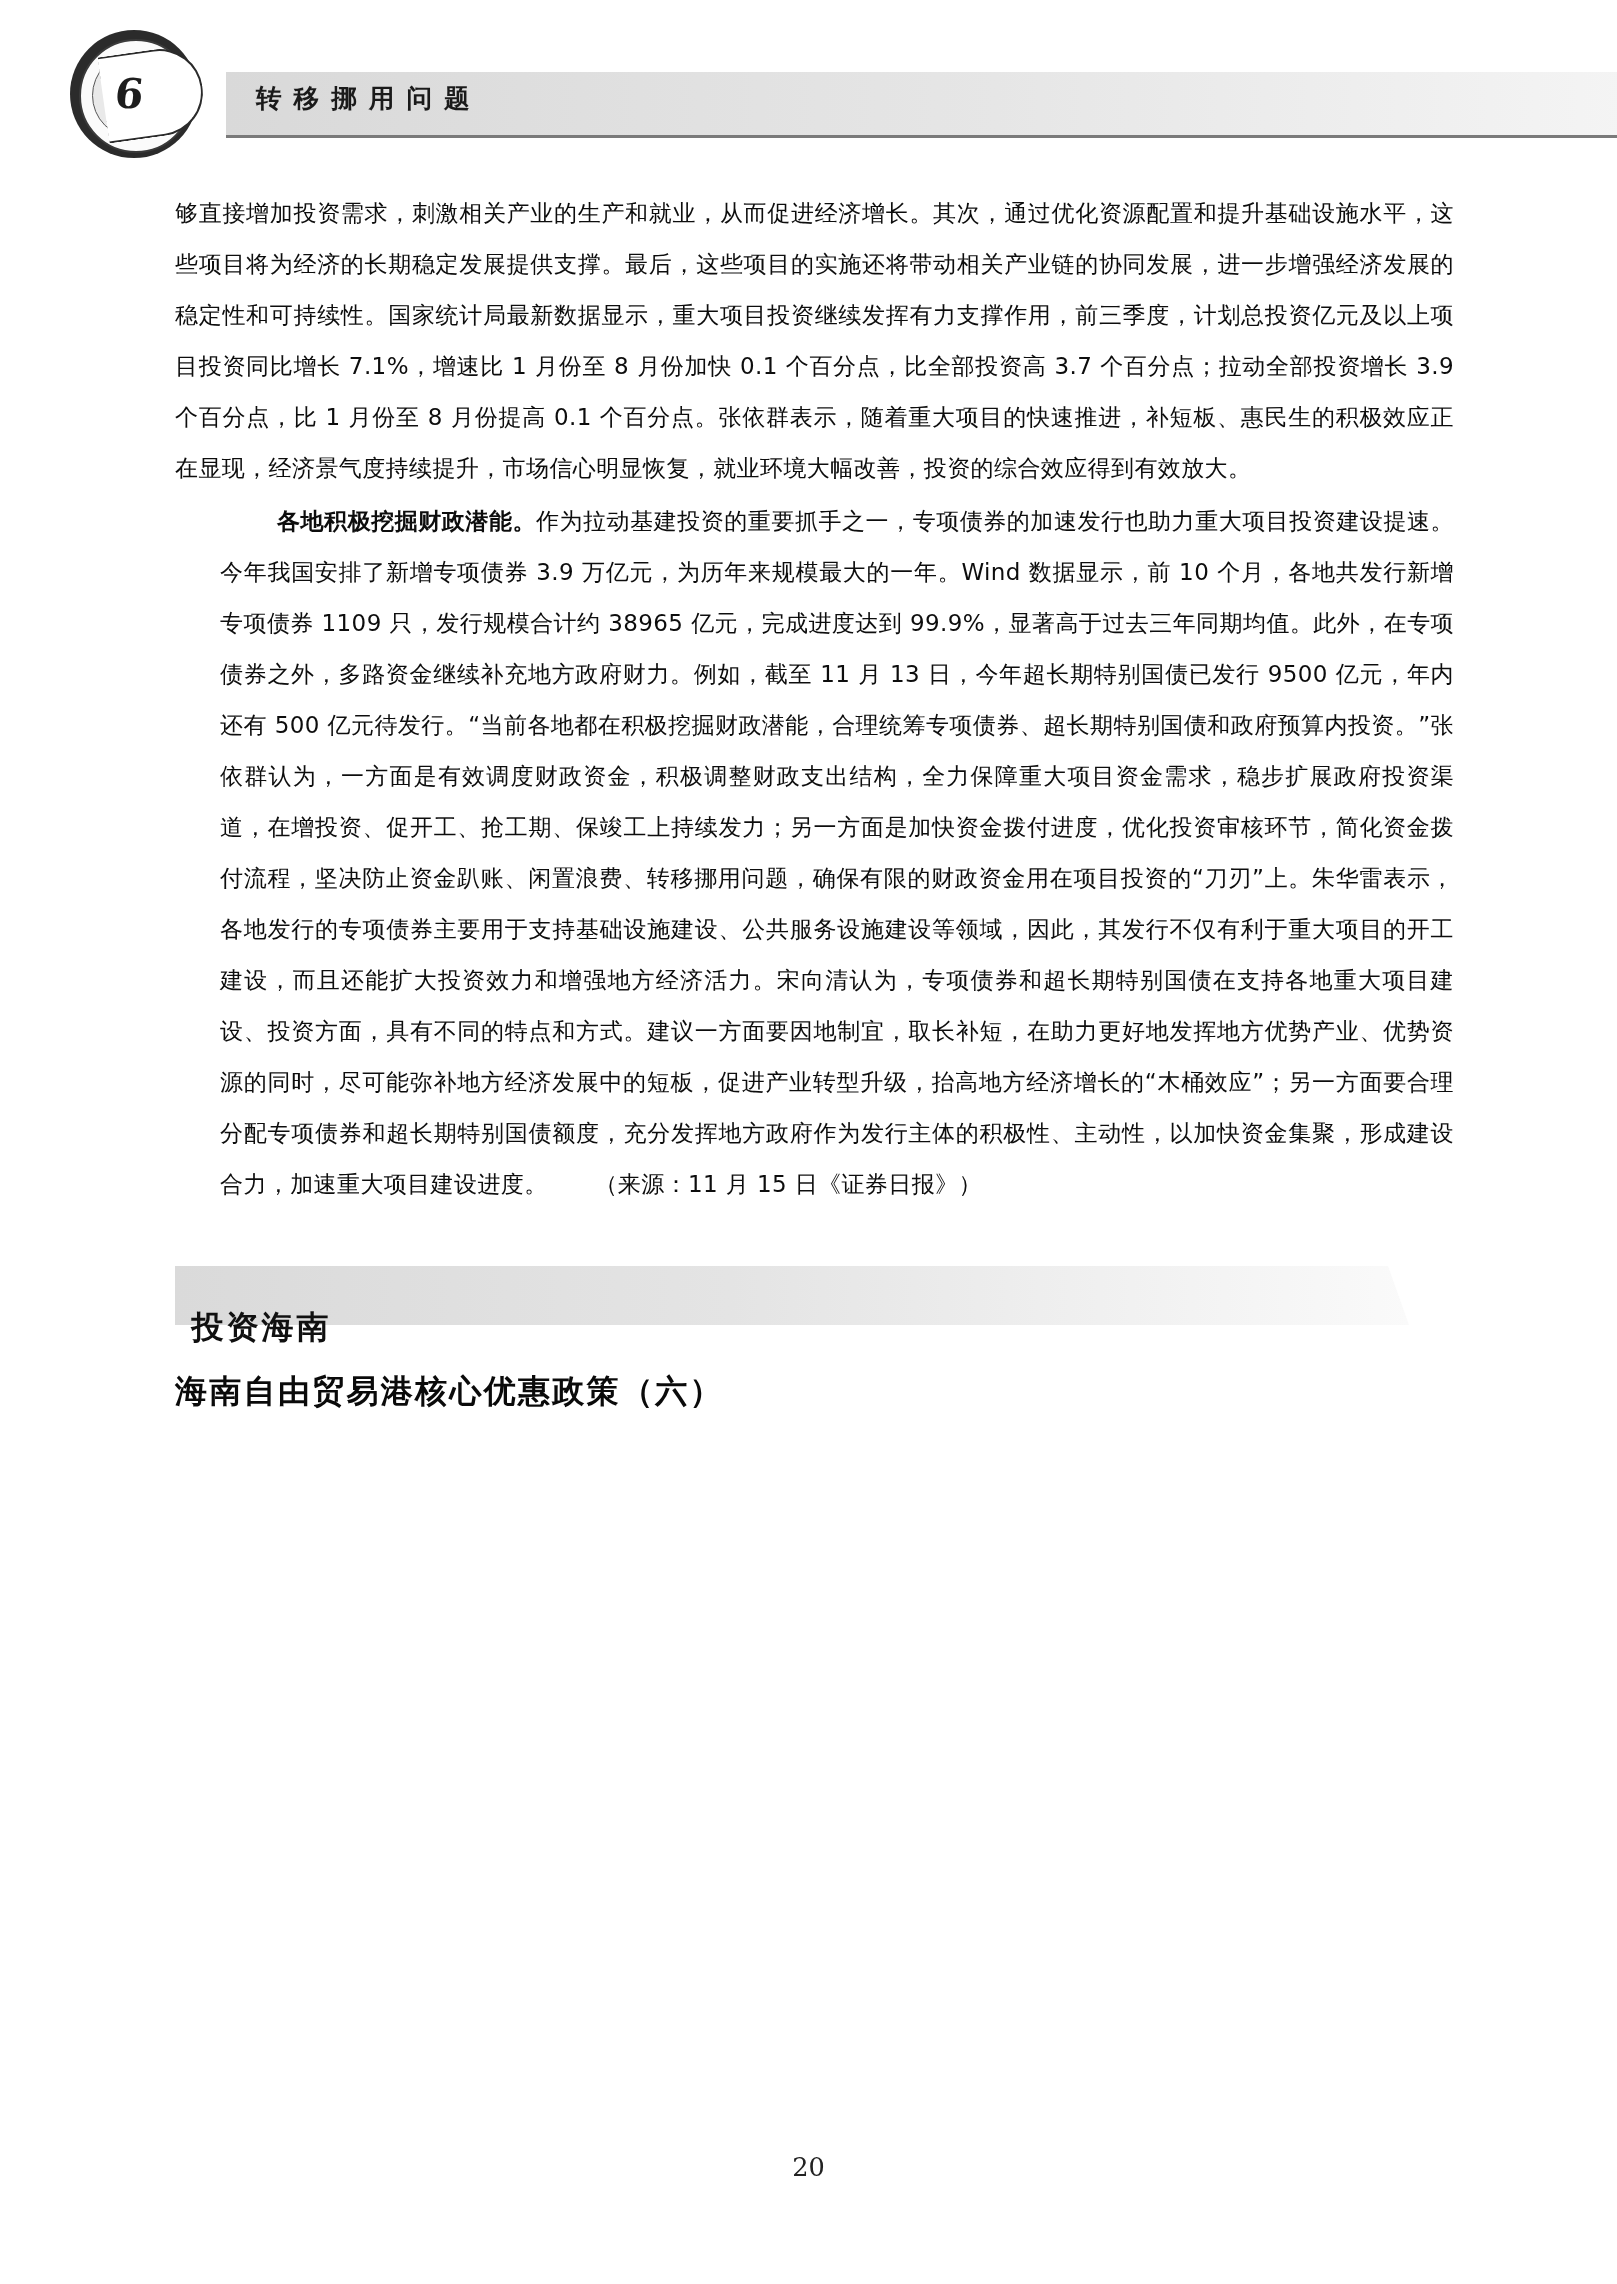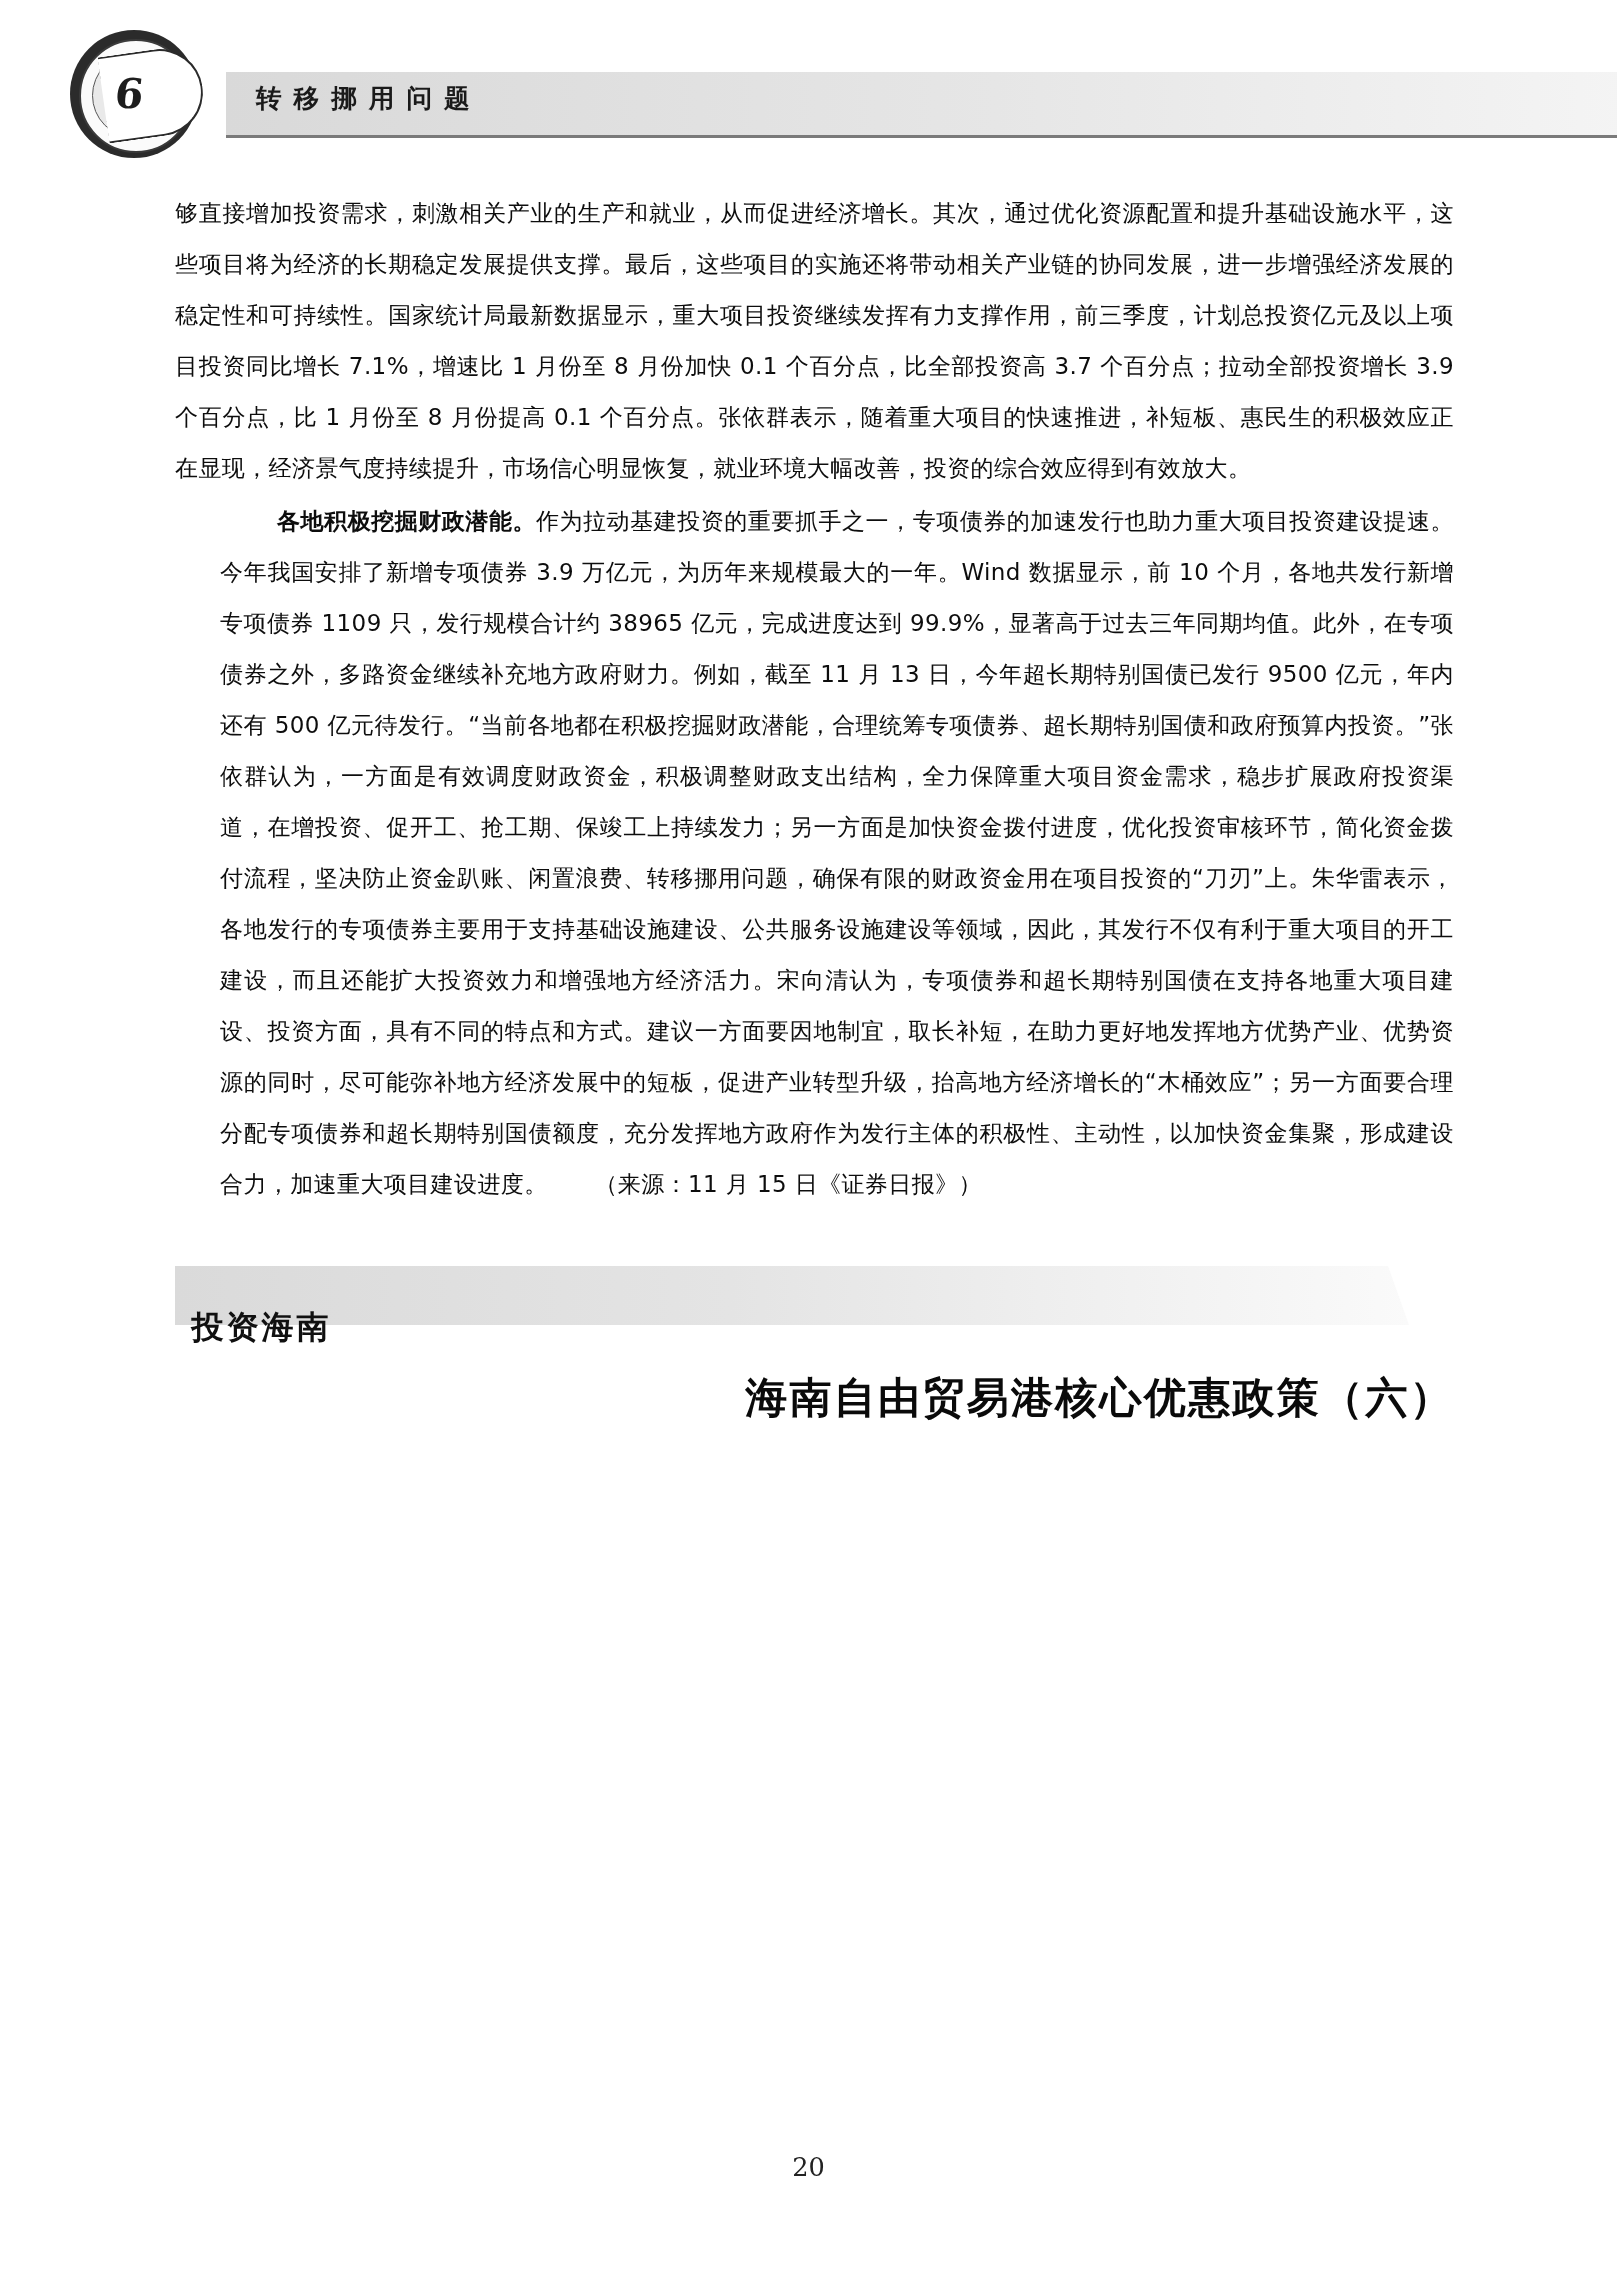--- a/index.html
+++ b/index.html
@@ -163,23 +163,23 @@
     right: 0;
     top: 0;
     width: 0;
     height: 0;
     border-top: 59px solid #ffffff;
     border-left: 21px solid transparent;
   }
 
   .article-title {
     margin-top: 45px;
-    text-align: right;
+    text-align: left;
     font-family: "DejaVu Sans", "Liberation Sans", sans-serif;
-    font-size: 42px;
+    font-size: 32px;
     font-weight: 700;
     letter-spacing: 2.3px;
     color: #0a0a0a;
   }
 
   .editor-note {
     margin-top: 32px;
   }
 
   

